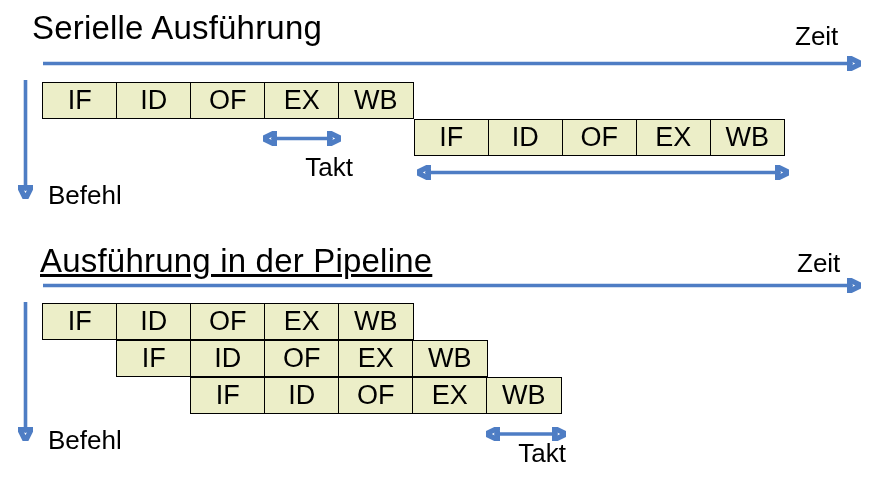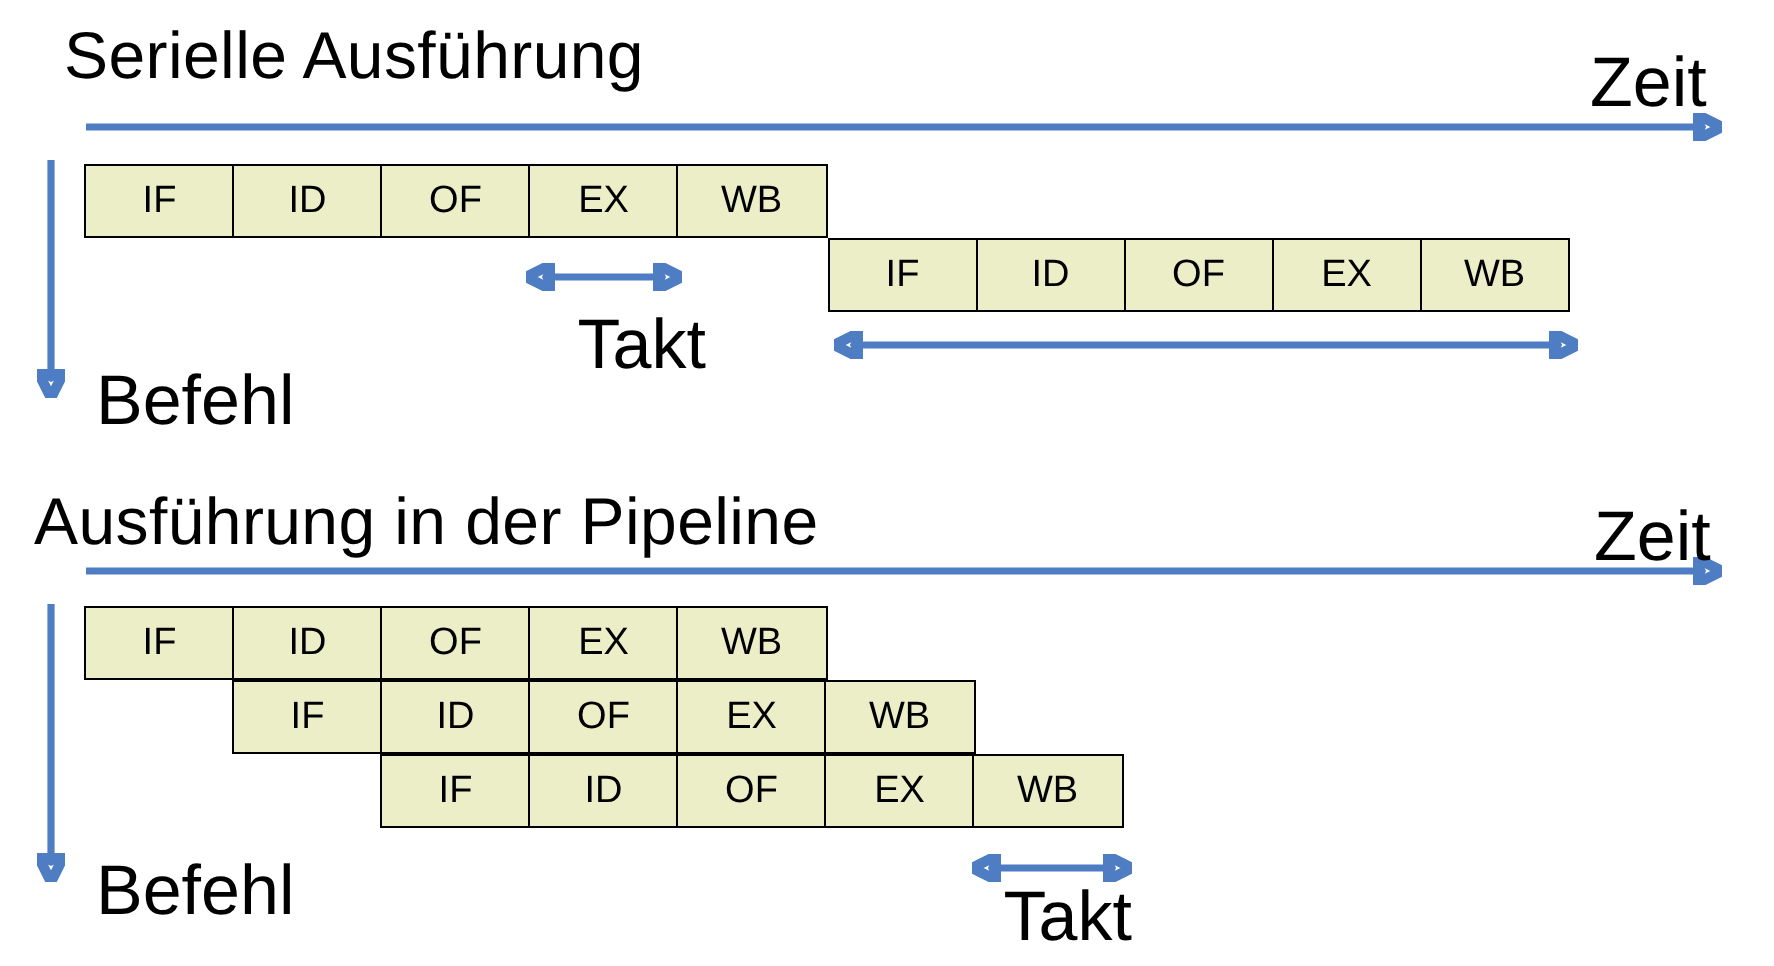--- a/index.html
+++ b/index.html
@@ -31,42 +31,42 @@
   }
   .title {
     position: absolute;
     font-size: 33px;
     line-height: 1.2;
     white-space: nowrap;
     letter-spacing: 0.2px;
   }
   .label {
     position: absolute;
-    font-size: 35px;
+    font-size: 26px;
     line-height: 1.2;
     white-space: nowrap;
   }
   .label.centered {
     text-align: right;
   }
   .stage-row {
     position: absolute;
     display: flex;
   }
   .cell {
     box-sizing: border-box;
     width: 75.5px;
     height: 37px;
     background: var(--box-fill, #eceec8);
     border: 1.6px solid var(--box-border, #000000);
     margin-right: -1.5px;
     display: flex;
     align-items: center;
     justify-content: center;
-    font-size: 19px;
+    font-size: 27px;
     line-height: 1;
     text-align: center;
   }
 </style>
 </head>
 <body>
 
 <div class="canvas">
 
   <svg class="arrows" viewBox="0 0 887 483" xmlns="http://www.w3.org/2000/svg" aria-hidden="true">
@@ -102,21 +102,21 @@
     <div class="cell">OF</div>
     <div class="cell">EX</div>
     <div class="cell">WB</div>
   </div>
 
   <div class="label centered" style="left:265px; top:152px; width:88px;">Takt</div>
 
   <div class="label" style="left:48px; top:180px;">Befehl</div>
 
 
-  <div class="title" style="left:17px; top:241px;">Ausführung in der Pipeline</div>
+  <div class="title" style="left:40px; top:241px;text-decoration:underline;">Ausführung in der Pipeline</div>
 
   <div class="label" style="left:797px; top:248px;">Zeit</div>
 
   <div class="stage-row" style="left:42px; top:303px;">
     <div class="cell">IF</div>
     <div class="cell">ID</div>
     <div class="cell">OF</div>
     <div class="cell">EX</div>
     <div class="cell">WB</div>
   </div>

